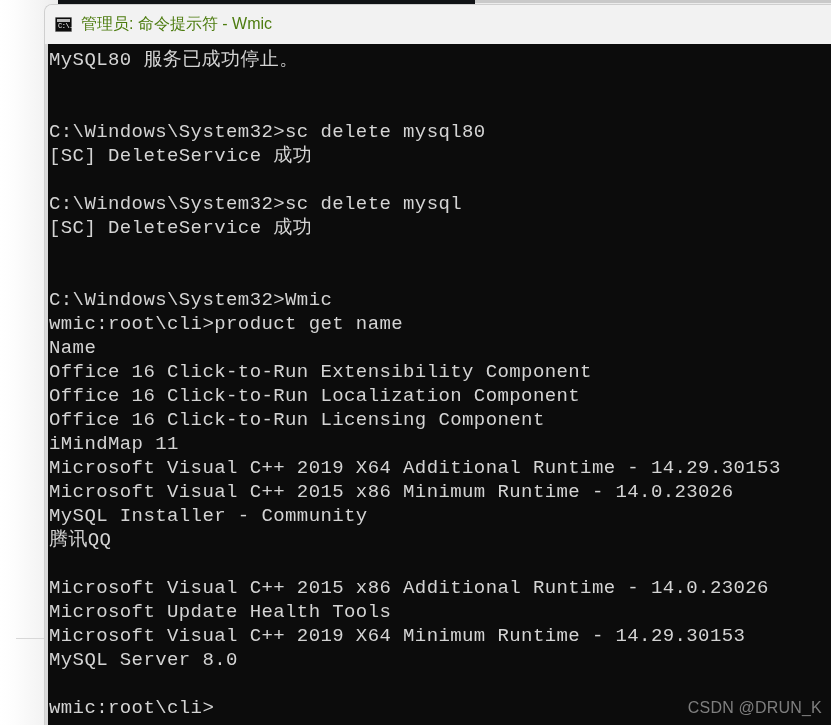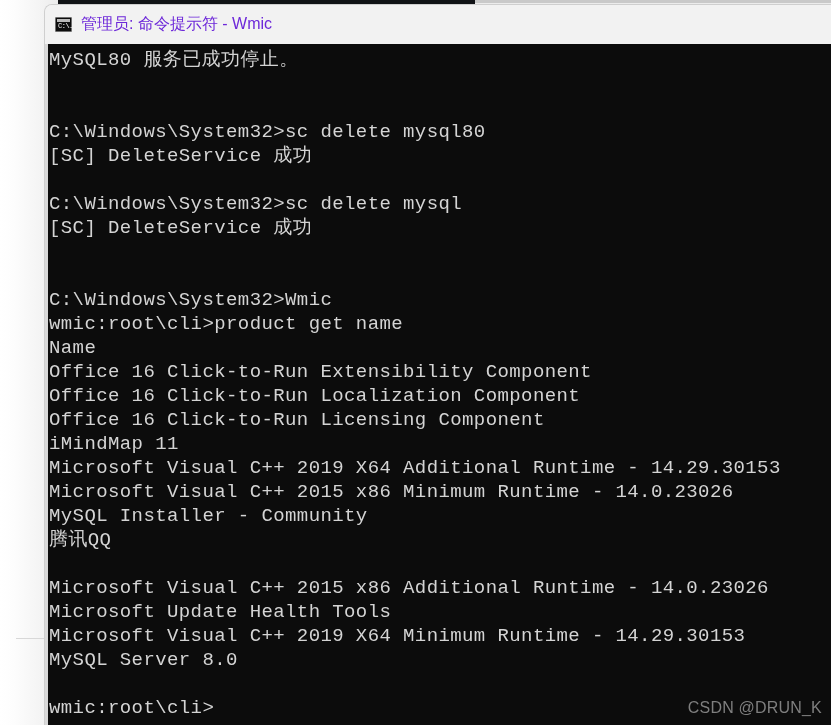--- a/index.html
+++ b/index.html
@@ -105,21 +105,21 @@
     font-family: "Liberation Mono", monospace;
     font-size: 7px;
     line-height: 9px;
     letter-spacing: -0.5px;
     text-align: left;
     padding-left: 1px;
   }
 
   #window-title {
     font-size: 16px;
-    color: #6d28d9;
+    color: #4d7c0f;
     font-family: "Liberation Sans", sans-serif;
     white-space: nowrap;
   }
 
   
   #terminal {
     position: relative;
     height: 682px;
     background: #0c0c0c;
     overflow: hidden;

